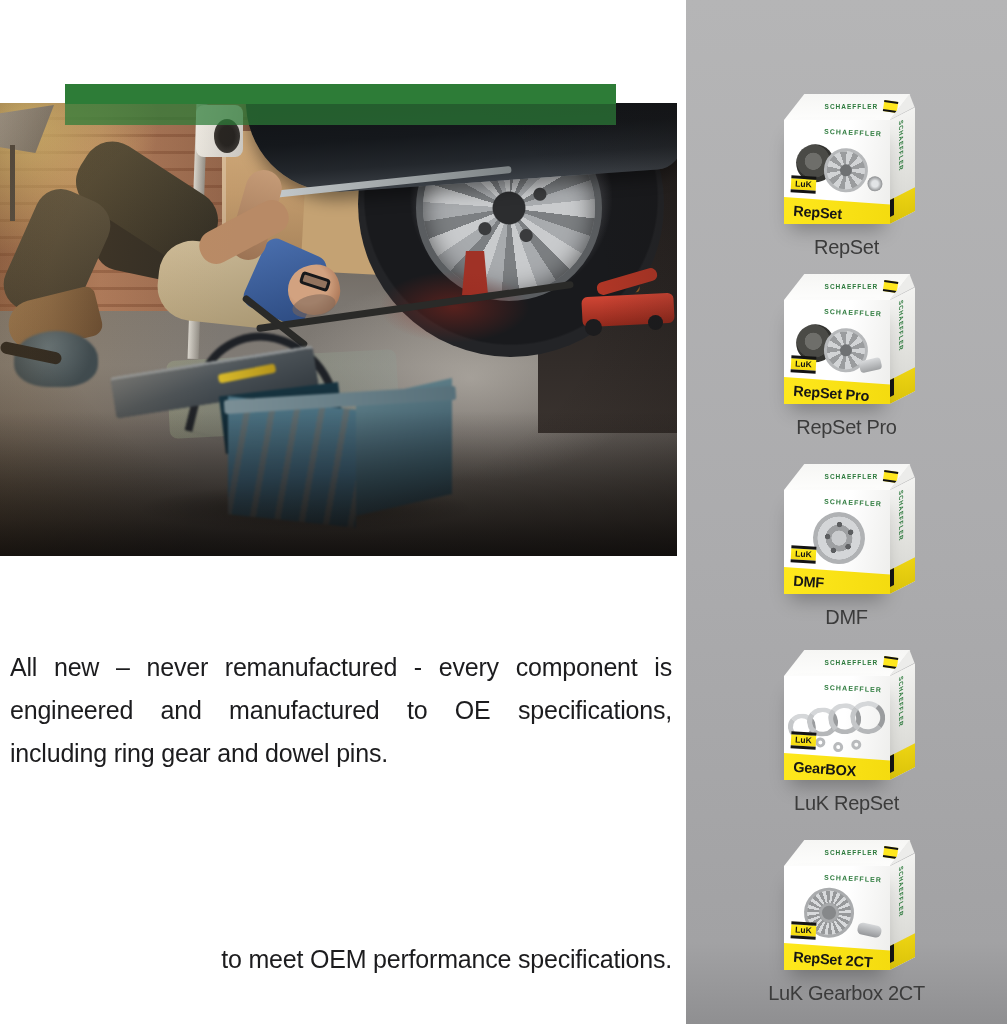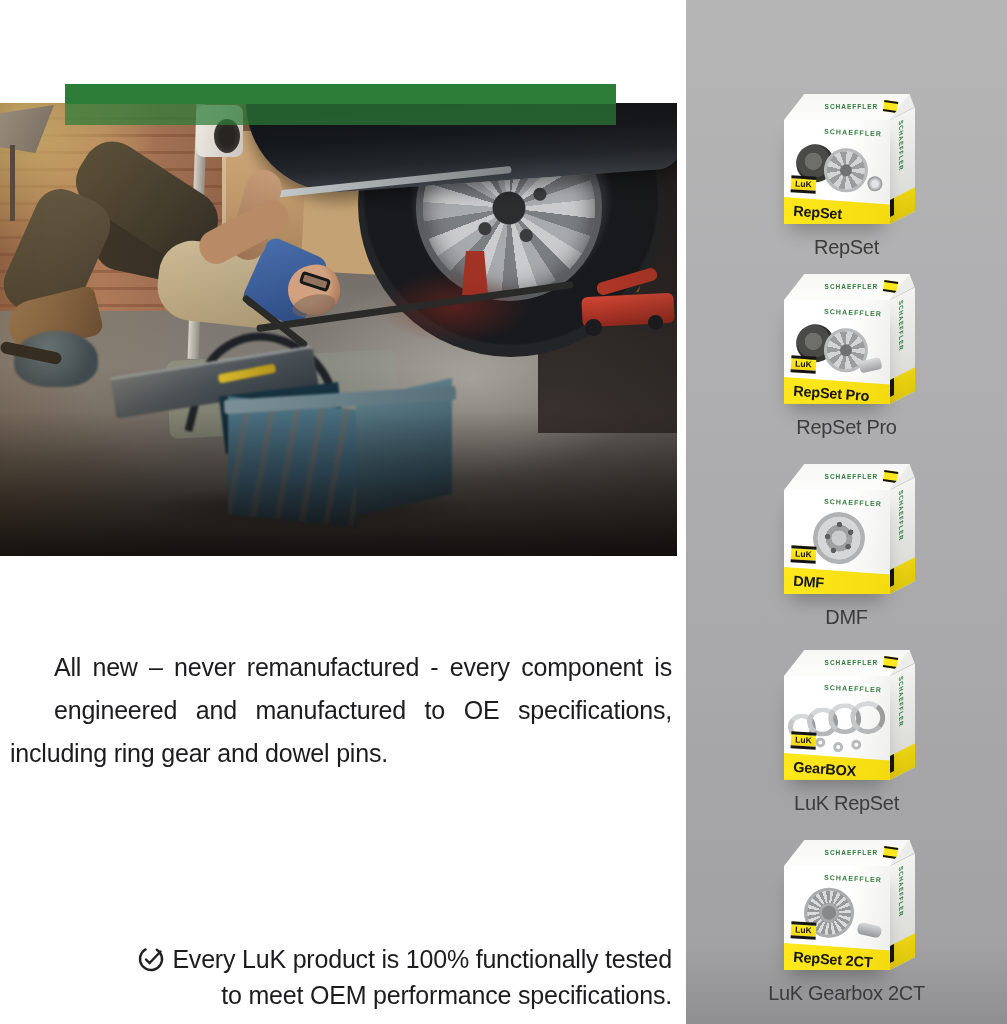--- a/index.html
+++ b/index.html
@@ -78,21 +78,21 @@
   .ph-tbside { left:356px; top:286px; width:96px; height:116px; background:linear-gradient(180deg,#5c7c86 0%,#44616e 40%,#304b57 75%,#243944 100%); transform:skewY(-13deg); }
   .ph-tbrim { left:224px; top:290px; width:232px; height:14px; background:linear-gradient(90deg,#7b8f96,#57707a); border-radius:3px; transform:rotate(-3.5deg); }
   .ph-vignette { inset:0;
     background:
       linear-gradient(180deg, rgba(0,0,0,0) 68%, rgba(15,12,10,0.55) 92%, rgba(10,8,7,0.75) 100%),
       linear-gradient(100deg, rgba(220,160,80,0.12) 0 10%, rgba(0,0,0,0) 35%),
       radial-gradient(ellipse at 48% 42%, rgba(0,0,0,0) 55%, rgba(20,16,14,0.38) 100%); }
 
   
   .paragraph { position:absolute; left:10px; top:646px; width:662px; color:#1c1c1e; font-size:25px; line-height:43px; letter-spacing:-0.2px; }
-  .pl-justify { text-align:justify; text-align-last:justify;margin-left:44px; }
+  .pl-justify { text-align:justify; text-align-last:justify; }
   .pl-right { }
   .note { position:absolute; left:80px; top:941px; width:592px; color:#1c1c1e; font-size:25px; line-height:36px; letter-spacing:-0.2px; text-align:right; }
   .note svg { vertical-align:-5px; margin-right:7px; }
 
   
   .sidebar { position:absolute; left:686px; top:0; width:321px; height:1024px;
     background:linear-gradient(180deg,#b5b5b6 0%,#ababad 55%,#a2a2a4 92%,#8f8f91 100%); }
   .sb-header { position:absolute; left:12px; top:18px; width:291px; height:39px; background:#3a8745; color:#fff;
     font-size:26px; line-height:39px; text-align:center; letter-spacing:0.2px; }
   .pitem { position:absolute; left:0; width:321px; display:flex; flex-direction:column; align-items:center; }
@@ -204,26 +204,20 @@
     <i class="ph-vignette"></i>
   </div>
 
   <div class="paragraph">
     <div class="pl-justify">All new – never remanufactured - every component is</div>
     <div class="pl-justify">engineered and manufactured to OE specifications,</div>
     <div class="pl-right">including ring gear and dowel pins.</div>
   </div>
 
   <div class="note">
-    <div><svg width="28" height="28" viewBox="0 0 28 28">
-          <g fill="none" stroke="#1f1f1f" stroke-width="2.4" stroke-linecap="round">
-            <circle cx="14" cy="14" r="11" stroke-dasharray="57 12" transform="rotate(-58 14 14)"></circle>
-            <path d="M9 14.5 l3.6 3.6 L23.5 6.5"></path>
-          </g>
-        </svg><span>Every LuK product is 100% functionally tested</span></div>
     <div>to meet OEM performance specifications.</div>
   </div>
 
   <aside class="sidebar">
 
     <div class="pitem p1">
       <div class="pbox">
         <div class="face face-top">
           <span class="brand brand-top">SCHAEFFLER</span>
           <span class="corner-mark"></span>

